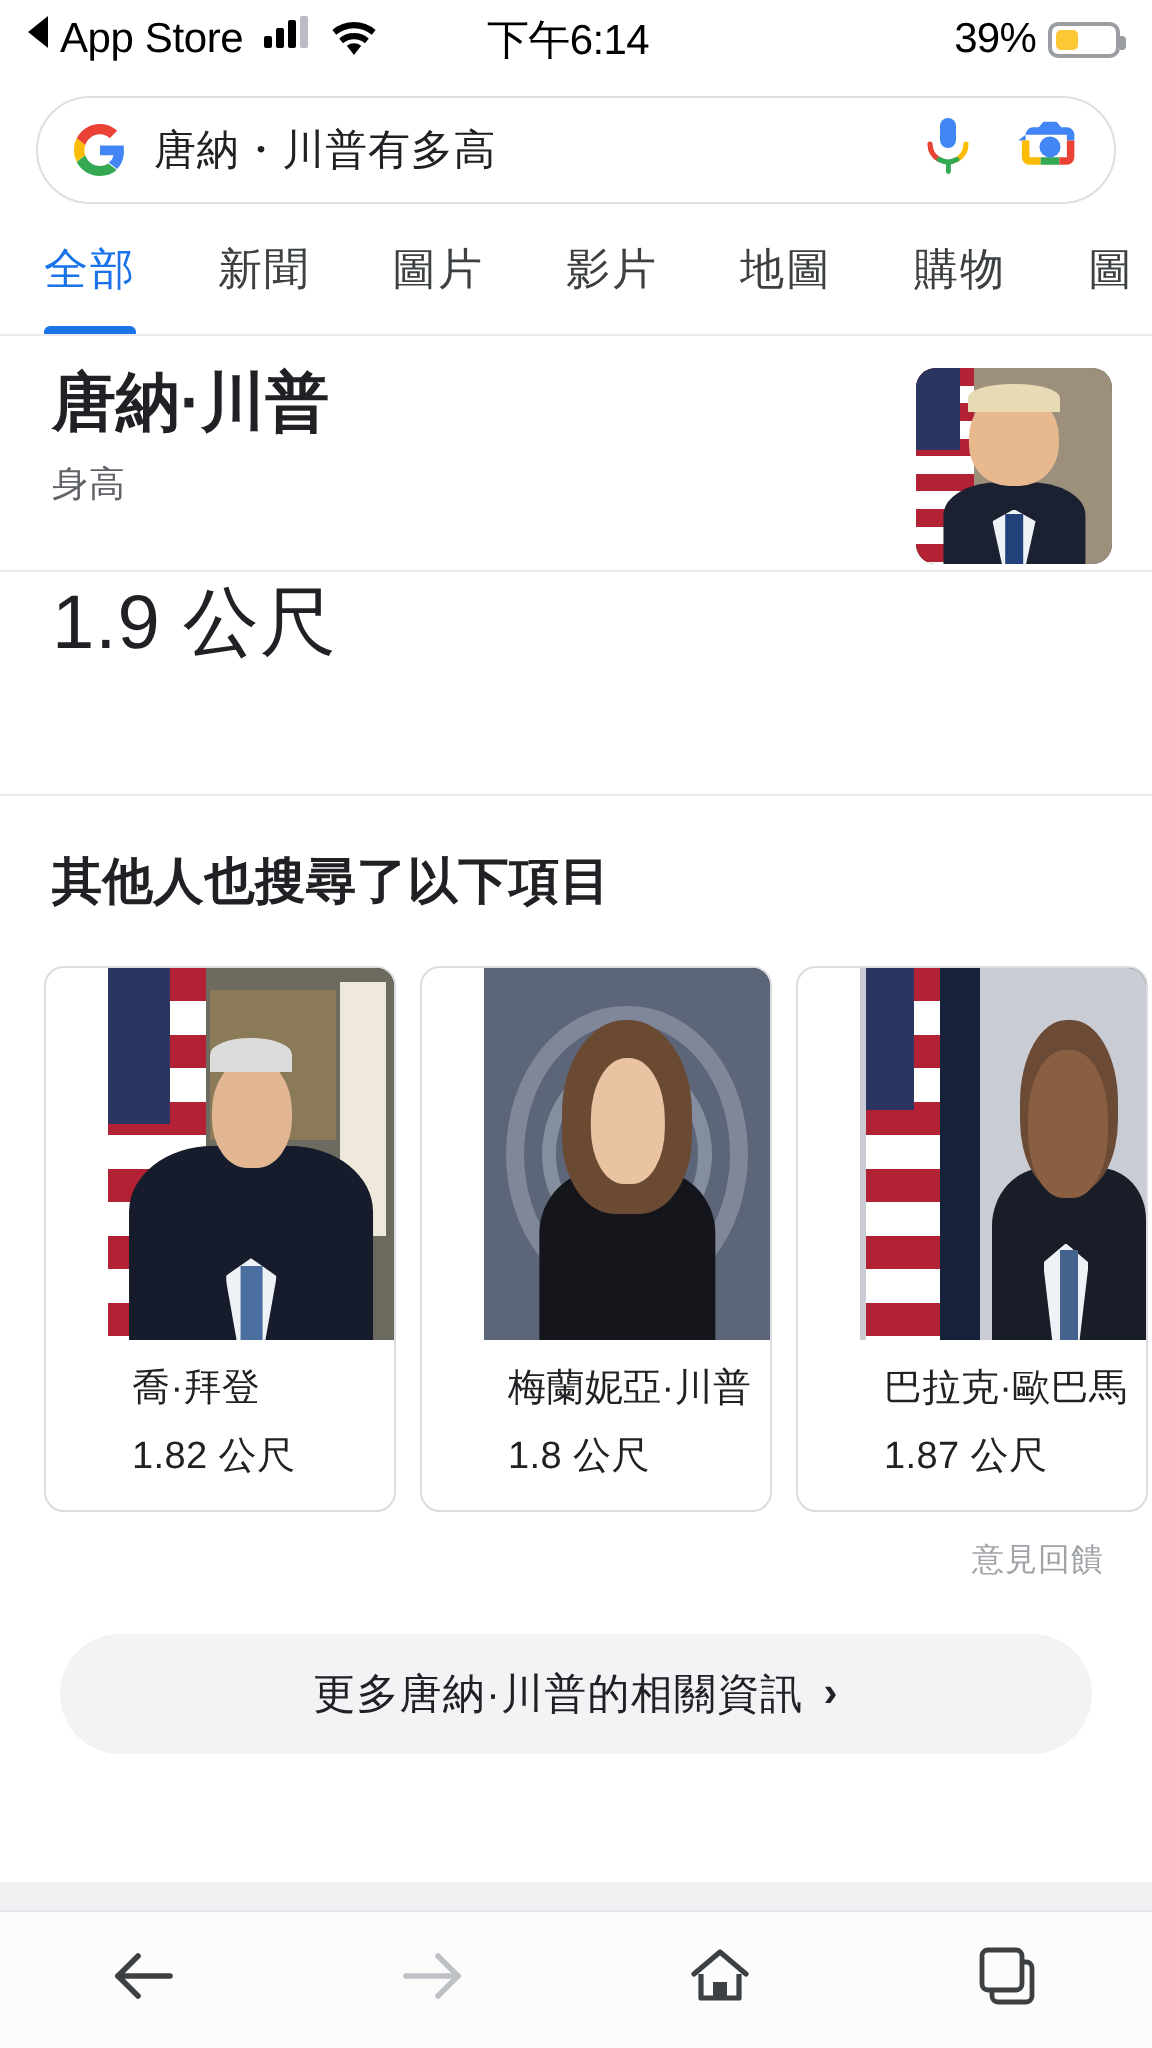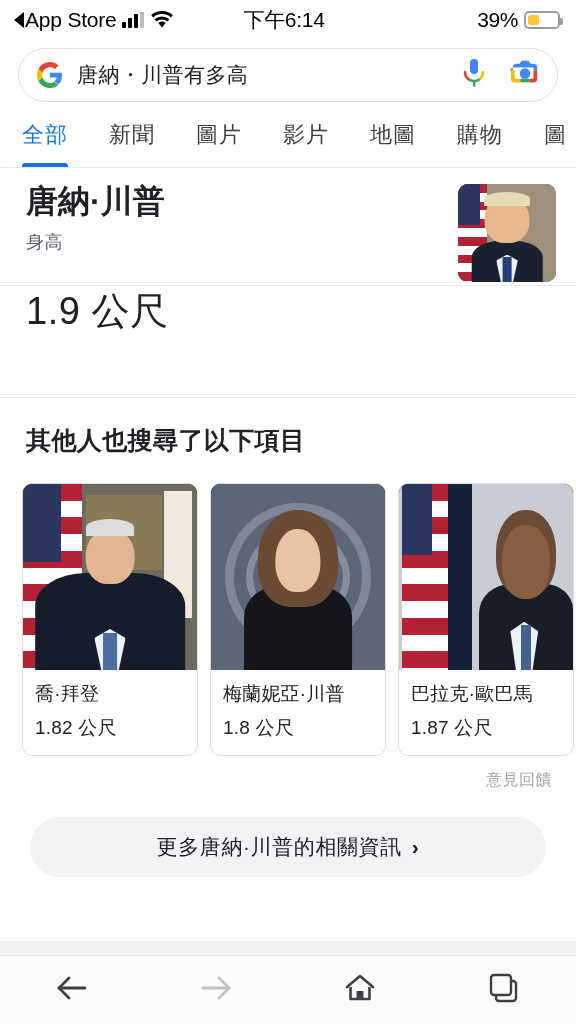--- a/index.html
+++ b/index.html
@@ -12,21 +12,21 @@
   #app { width: 576px; height: 1024px; position: relative; display: flex; flex-direction: column; background:#fff; }
 
   
   .statusbar {
     height: 40px; flex: 0 0 40px;
     display: flex; align-items: center;
     padding: 0 16px 0 14px;
     font-size: 21px; color: #000;
     position: relative;
   }
-  .sb-left { display: flex; align-items: center; gap: 0; }
+  .sb-left { display: flex; gap: 5px; }
   .sb-backtri {
     width: 0; height: 0;
     border-top: 8px solid transparent;
     border-bottom: 8px solid transparent;
     border-right: 10px solid #000;
     margin-right: 1px;
   }
   .sb-appname { font-size: 21px; letter-spacing: -0.2px; font-weight: 400; }
   .sb-signal { display: flex; align-items: flex-end; gap: 2px; height: 16px; margin-left: 5px; }
   .sb-signal i { width: 4px; background: #000; border-radius: 1px; display:block; }
@@ -113,21 +113,21 @@
   .pas { flex: 1 1 auto; padding: 26px 0 0 0; overflow: hidden; }
   .pas-title {
     font-size: 25px; font-weight: 700; color: #202124;
     padding: 0 26px; letter-spacing: 0.4px;
   }
   .cards {
     display: flex; gap: 12px; padding: 26px 22px 0 22px;
   }
   .card {
     flex: 0 0 176px; width: 176px; border: 1px solid #dadce0;
-    border-radius: 10px; overflow: hidden; background: #fff;
+    border-radius: 10px; overflow: hidden; background: #fff; padding-left: 31px;
   }
   .card-img { width: 100%; height: 186px; overflow: hidden; position: relative; background:#1d2433; }
   .card-body { padding: 11px 12px 14px; }
   .card-name { font-size: 19px; color: #202124; white-space: nowrap; letter-spacing: .2px; }
   .card-val  { font-size: 19px; color: #202124; margin-top: 8px; letter-spacing: .2px; }
   .feedback {
     text-align: right; padding: 14px 24px 0 0;
     font-size: 16px; color: #a0a4a8; letter-spacing: .5px;
   }
   .morebtn-wrap { padding: 26px 30px 0; }

